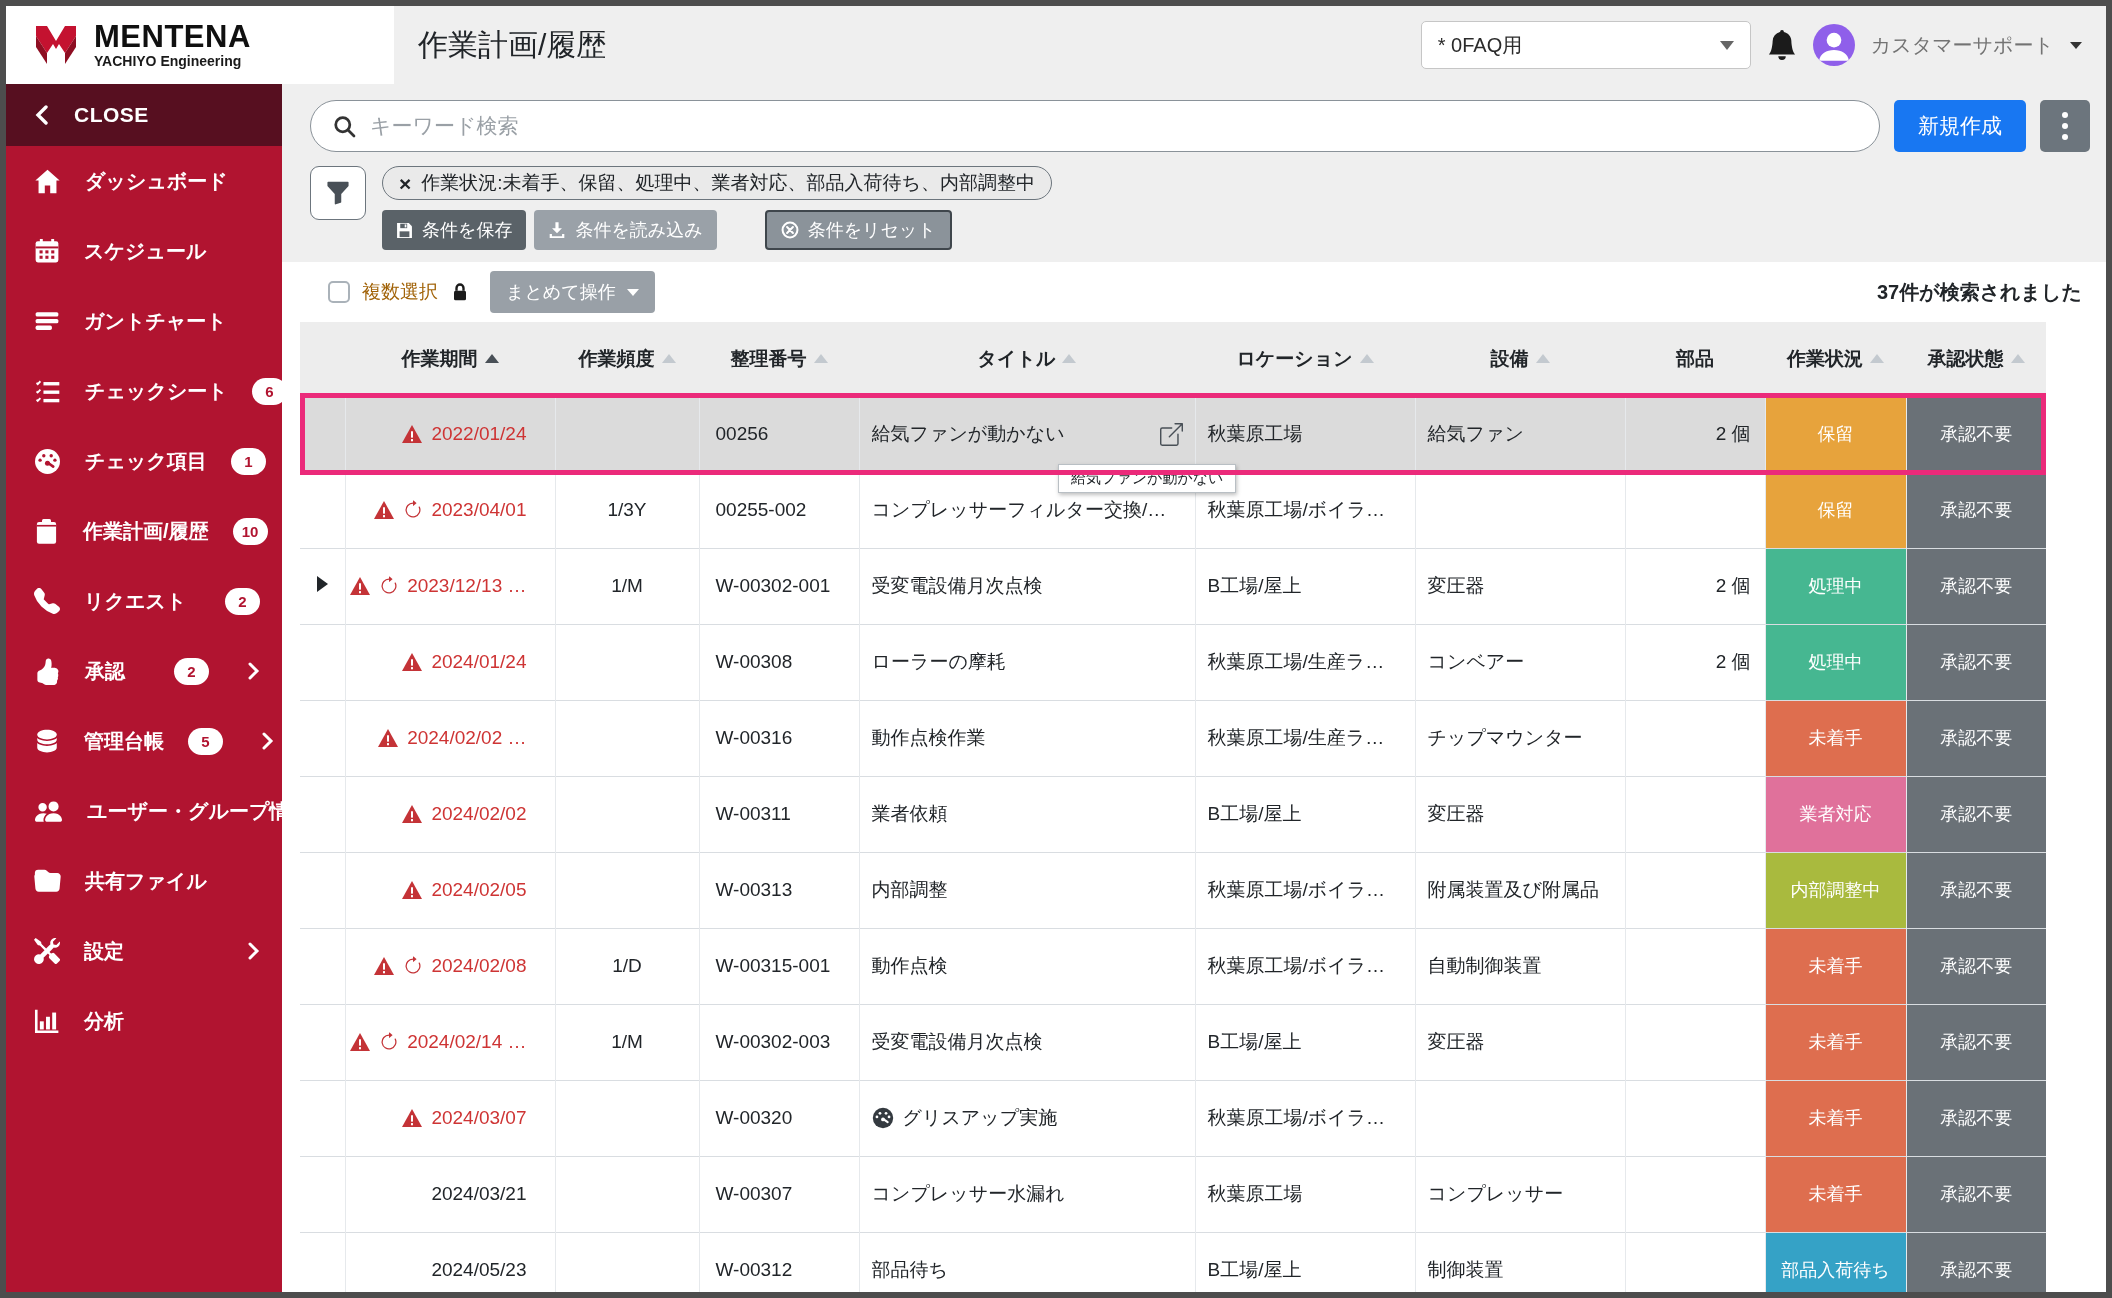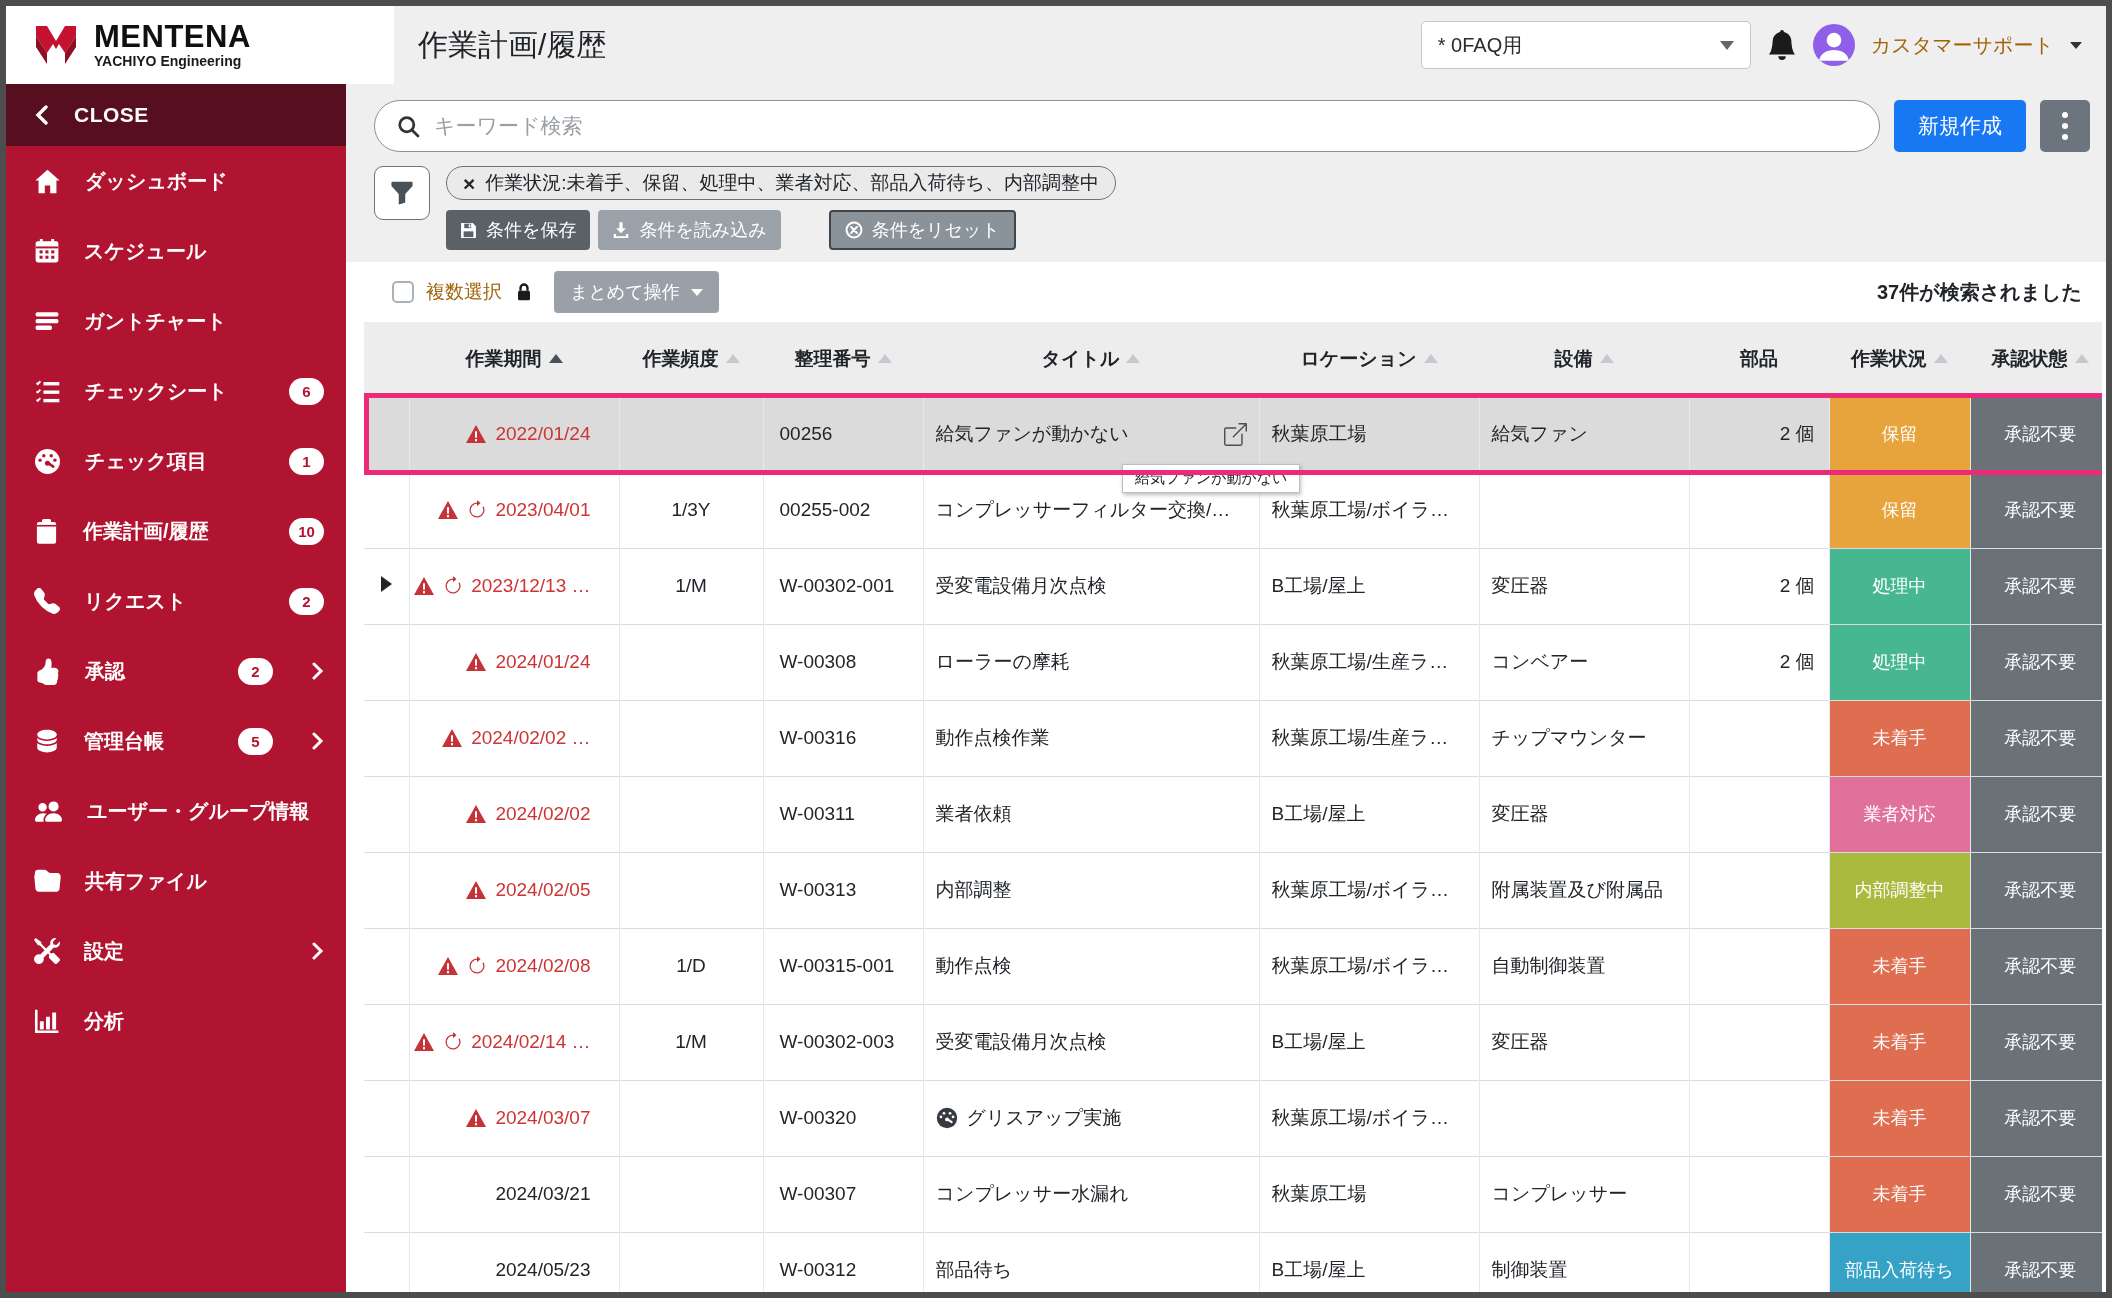--- a/index.html
+++ b/index.html
@@ -13,26 +13,26 @@
   .brand-name { font-size:31px; font-weight:bold; letter-spacing:.5px; color:#101010; }
   .brand-sub { font-size:14px; font-weight:bold; color:#1a1a1a; }
   .topbar { flex:1; background:#efefef; display:flex; align-items:center; padding:0 24px; gap:20px; min-width:0; }
   .page-title { font-size:30px; font-weight:400; color:#212529; white-space:nowrap; }
   .top-right { margin-left:auto; display:flex; align-items:center; gap:16px; }
   .ws-select { width:330px; height:48px; background:#fff; border:1px solid #c6c6c6; border-radius:5px; display:flex; align-items:center; padding:0 16px; font-size:20px; color:#2b2b2b; cursor:pointer; }
   .tri-down { width:0; height:0; border-left:7px solid transparent; border-right:7px solid transparent; border-top:9px solid #666; }
   .tri-down.sm { border-left-width:6px; border-right-width:6px; border-top-width:7px; }
   .ws-select .tri-down { margin-left:auto; }
   .avatar { width:42px; height:42px; border-radius:50%; background:#8F5FEA; display:flex; align-items:center; justify-content:center; overflow:hidden; }
-  .user-name { font-size:20px; color:#a16207; }
+  .user-name { font-size:20px; color:#737373; }
   .user-caret { border-top-color:#333; }
 
   
   .main { display:flex; flex:1; min-height:0; }
-  .sidebar { width:340px; background:#B11430; flex-shrink:0; display:flex; flex-direction:column; color:#fff; }
+  .sidebar { width:276px; background:#B11430; flex-shrink:0; display:flex; flex-direction:column; color:#fff; }
   .close-row { height:62px; background:#570F20; display:flex; align-items:center; gap:24px; padding-left:28px; font-size:21px; font-weight:bold; letter-spacing:.5px; cursor:pointer; flex-shrink:0; }
   .nav-item { height:70px; display:flex; align-items:center; gap:24px; padding:0 22px 0 28px; font-size:20px; font-weight:bold; cursor:pointer; }
   .nav-label { white-space:nowrap; }
   .nav-badge { margin-left:auto; background:#fff; color:#B11430; border-radius:999px; min-width:35px; height:27px; padding:0 9px; display:flex; align-items:center; justify-content:center; font-size:15px; font-weight:bold; }
   .nav-chevron { margin-left:14px; display:flex; }
   .nav-chevron.ml-auto { margin-left:auto; }
 
   .content { flex:1; display:flex; flex-direction:column; min-width:0; background:#fff; position:relative; overflow:hidden; }
 
   

